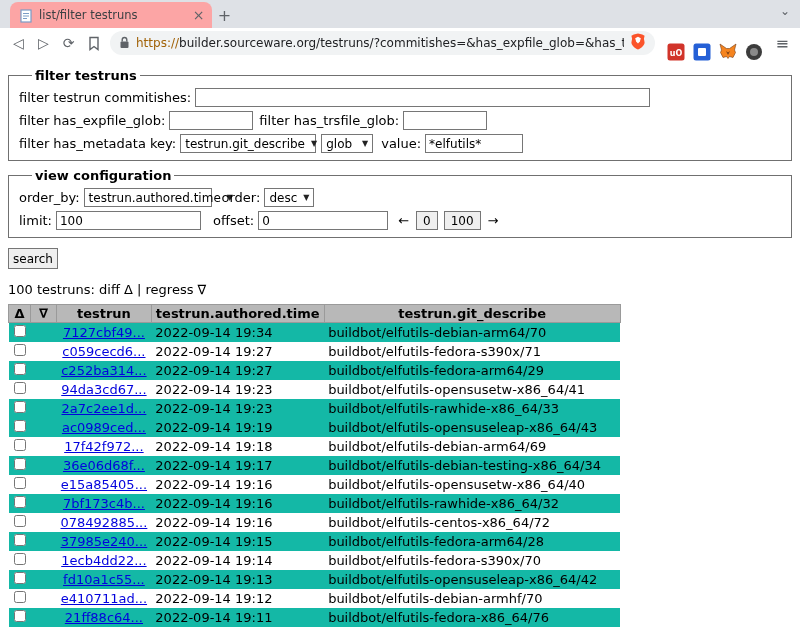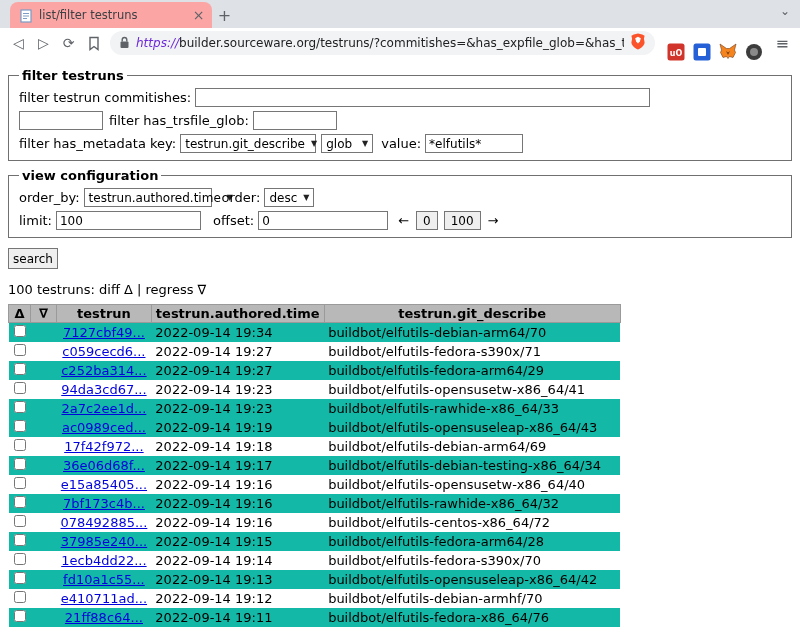--- a/index.html
+++ b/index.html
@@ -19,29 +19,29 @@
   .newtab { width: 25px; height: 25px; display: flex; align-items: center; justify-content: center;
             font-size: 16px; color: #5f6368; }
   .strip-chevron { position: absolute; right: 10px; top: 4px; font-size: 12px; color: #5f6368; }
 
   .toolbar { height: 30px; background: #fff; display: flex; align-items: center; padding: 0 6px; }
   .navbtn { width: 25px; height: 25px; display: flex; align-items: center; justify-content: center;
             color: #5f6368; font-size: 14px; flex: 0 0 auto; }
   .addressbar { flex: 1 1 auto; min-width: 0; height: 24px; background: #f1f3f4; border-radius: 12px;
                 display: flex; align-items: center; padding: 0 9px; gap: 6px; margin: 0 4px; }
   .url { flex: 1 1 auto; min-width: 0; font-size: 12px; color: #202124; white-space: nowrap; overflow: hidden; }
-  .url .scheme { color: #6d28d9; font-style: italic; }
+  .url .scheme { color: #a16207; }
   .ext { width: 18px; height: 18px; flex: 0 0 auto; display: flex; align-items: center; justify-content: center;
          margin-left: 8px; margin-top: 18px; }
   .menu-btn { font-size: 16px; color: #5f6368; margin-left: 8px; padding: 0 5px; }
 
   
   .page { padding: 10px 8px 0; }
   fieldset { border: 1px solid #707070; margin-bottom: 7px; padding: 1px 10px 7px; }
-  legend { font-weight: bold; font-size: 13px; padding: 0 3px; }
+  legend { font-weight: bold; font-size: 13px; padding: 0 3px; margin-left: 13px; }
   .frow { display: flex; align-items: center; margin-top: 4px; font-size: 13px; white-space: nowrap; }
   .frow label { margin-right: 4px; }
   input[type=text] { height: 19px; border: 1px solid #767676; font: 12px "DejaVu Sans", sans-serif;
                      padding: 0 3px; background: #fff; }
   .sel { display: inline-flex; align-items: center; justify-content: space-between; height: 19px;
          border: 1px solid #767676; background: #fff; font-size: 12px; padding: 0 4px; cursor: default; }
   .sel .caret { font-size: 8px; margin-left: 6px; color: #222; }
   .pager-btn { height: 19px; border: 1px solid #767676; background: #efefef; font-size: 12px;
                padding: 0 6px; margin: 0 3px; font-family: inherit; }
   .arrow { font-size: 13px; margin: 0 4px; }
@@ -130,20 +130,21 @@
 
 <div class="page">
 
   <fieldset>
     <legend>filter testruns</legend>
     <div class="frow">
       <label>filter testrun commitishes:</label>
       <input type="text" style="width: 455px;" value="">
     </div>
     <div class="frow">
+      <label>filter has_expfile_glob:</label>
       <input type="text" style="width: 84px;" value="">
       <label style="margin-left:6px">filter has_trsfile_glob:</label>
       <input type="text" style="width: 84px;" value="">
     </div>
     <div class="frow">
       <label>filter has_metadata key:</label>
       <span class="sel" style="width:136px">
         <span>testrun.git_describe</span>
         <span class="caret">▼</span>
       </span>

